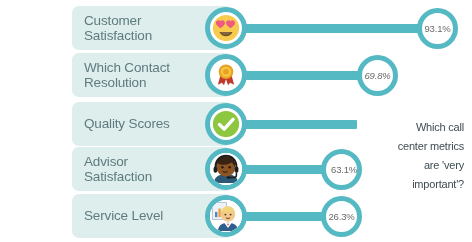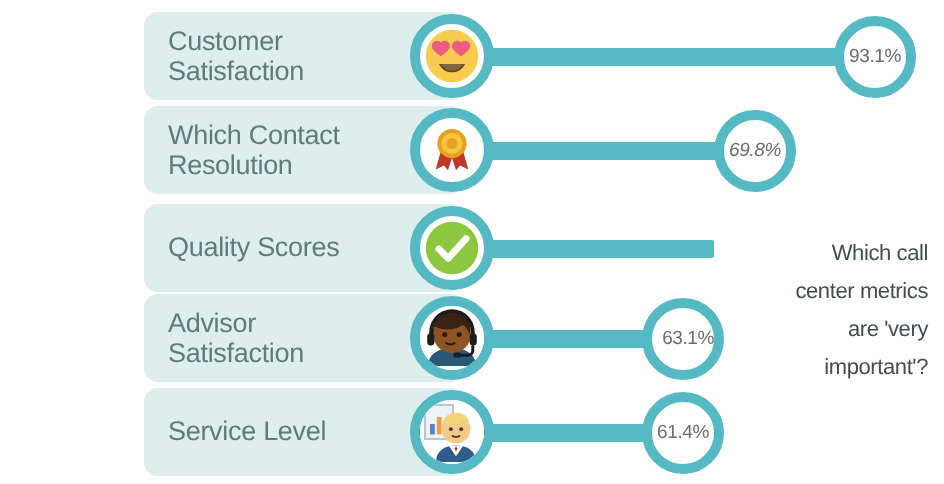--- a/index.html
+++ b/index.html
@@ -224,21 +224,21 @@
           <path d="M17.2 24.2l.8 1.6.8-1.6-.8-1z" fill="#c0392b"></path>
           <circle cx="18" cy="14.5" r="7.2" fill="#f3c98b"></circle>
           <path d="M11.2 12.8c0-4.1 3-6.6 6.8-6.6s6.8 2.5 6.8 6.6c0 .6-.1 1.2-.3 1.6-.6-2.2-1.6-3.4-2.8-3.8-1.3 1.2-3.4 1.8-5.7 1.8-1.6 0-3.1-.3-4.3-.9-.2.7-.3 1.8-.3 2.9-.1-.4-.2-1-.2-1.6z" fill="#f2d479"></path>
           <circle cx="15.4" cy="14.6" r="0.95" fill="#4a3520"></circle>
           <circle cx="20.6" cy="14.6" r="0.95" fill="#4a3520"></circle>
           <path d="M16.2 18c.7.6 2.9.6 3.6 0" stroke="#4a3520" stroke-width="0.9" fill="none" stroke-linecap="round"></path>
         </svg>
       </span>
     </div>
     <div class="value-circle" style="left:276px;">
-      <span class="value-text">61.4%</span>
+      <span class="value-text">26.3%</span>
     </div>
   </div>
 
   <div class="question">Which call
 center metrics
 are 'very
 important'?</div>
 
 </div>
 

